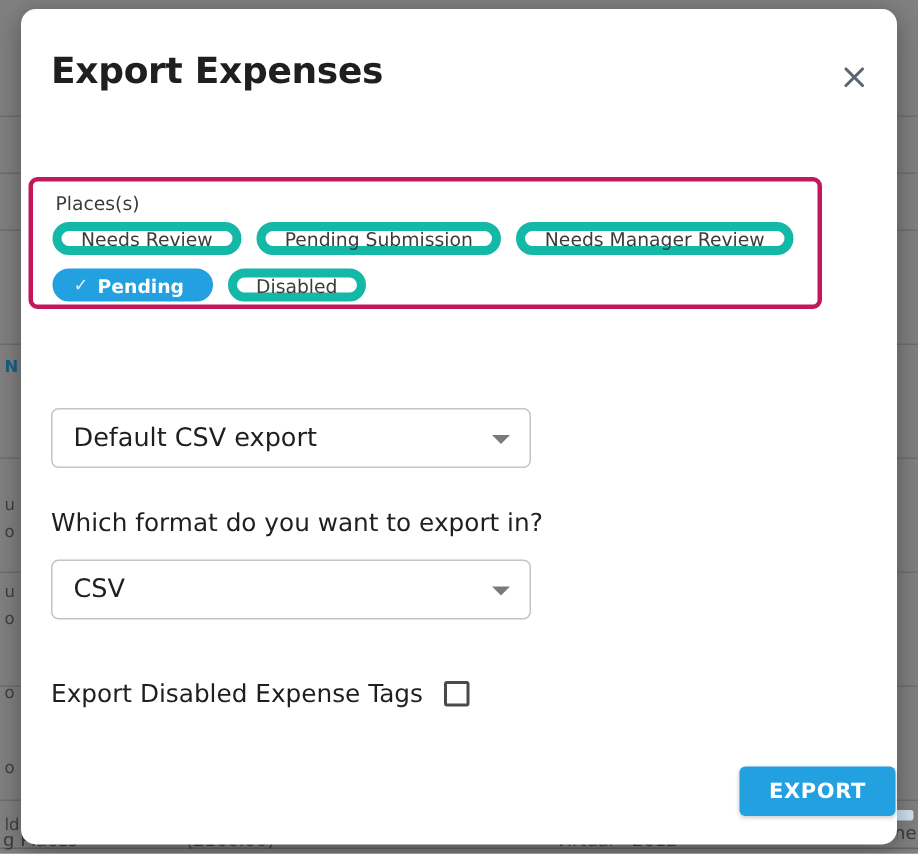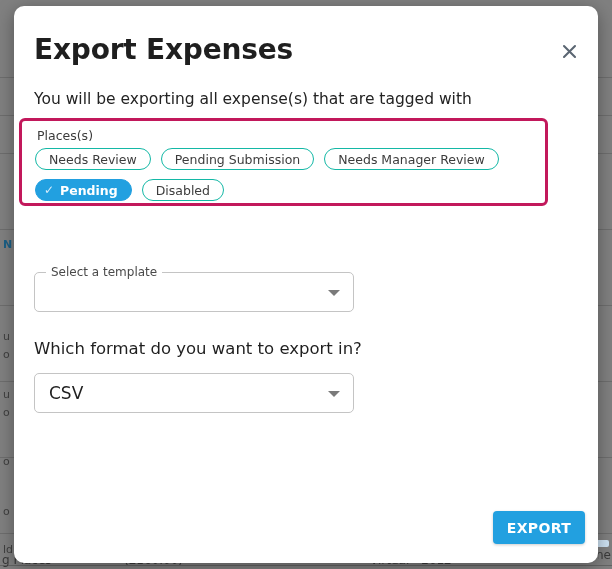--- a/index.html
+++ b/index.html
@@ -111,21 +111,21 @@
     background: #ffffff;
     border-radius: 10px;
     box-shadow: 0 4px 18px rgba(0,0,0,0.35);
     overflow: hidden;
   }
 
   #dialog-title {
     position: absolute;
     left: 20px;
     top: 27px;
-    font-size: 28px;
+    font-size: 24px;
     font-weight: bold;
     color: #1f1f1f;
     letter-spacing: -0.2px;
   }
 
   #close-btn {
     position: absolute;
     right: 16px;
     top: 32px;
     width: 26px;
@@ -172,21 +172,21 @@
     top: 27px;
     width: 505px;
     display: flex;
     flex-wrap: wrap;
     gap: 9px 10px;
     align-content: flex-start;
   }
   .chip {
     height: 22px;
     border-radius: 11px;
-    border: 1px solid #14b8a6;
+    border: 6px solid #14b8a6;
     background: #ffffff;
     color: #3c3c3c;
     font-size: 12.5px;
     display: inline-flex;
     align-items: center;
     justify-content: center;
     padding: 0 13px;
     white-space: nowrap;
     cursor: pointer;
     user-select: none;
@@ -288,21 +288,21 @@
     background: #22a0e0;
     color: #ffffff;
     font-size: 14px;
     font-weight: bold;
     letter-spacing: 0.4px;
     cursor: pointer;
     font-family: "DejaVu Sans", "Liberation Sans", sans-serif;
     box-shadow: 0 1px 3px rgba(0,0,0,0.2);
   }
   #cancel-button { left: 376px; width: 84px; }
-  #export-button { left: 479px; width: 92px; }
+  #export-button { left: 479px; width: 104px; }
 </style>
 </head>
 <body>
 
 <div id="backdrop">
   <div id="bg-table">
     <div class="bg-row" style="top:40px"></div>
     <div class="bg-row" style="top:78px"></div>
     <div class="bg-row" style="top:116px"></div>
     <div class="bg-row" style="top:192px"></div>
@@ -343,21 +343,20 @@
 <div id="dialog">
 
   <div id="dialog-title">Export Expenses</div>
 
   <button id="close-btn">
     <svg width="17" height="17" viewBox="0 0 17 17" aria-hidden="true">
       <path d="M3 3 L14 14 M14 3 L3 14" stroke="#5b6672" stroke-width="2.1" stroke-linecap="round"></path>
     </svg>
   </button>
 
-  <div id="intro-text">You will be exporting all expense(s) that are tagged with</div>
 
   <div id="sections-box">
     <div id="sections-label">Places(s)</div>
     <div id="chips-wrap">
       <div class="chip">
         <span>Needs Review</span>
       </div>
       <div class="chip">
         <span>Pending Submission</span>
       </div>
@@ -368,26 +367,30 @@
         <span class="check">✓</span>
         <span>Pending</span>
       </div>
       <div class="chip">
         <span>Disabled</span>
       </div>
     </div>
   </div>
 
   <div class="select-field" id="template-select">
-    <div class="select-notch-label">Select a template</div>
+    <div class="select-value">Default CSV export</div>
     <div class="select-arrow"></div>
   </div>
 
   <div class="section-heading" id="format-heading">Which format do you want to export in?</div>
   <div class="select-field" id="format-select">
     <div class="select-value">CSV</div>
     <div class="select-arrow"></div>
   </div>
 
+  <div id="checkbox-row">
+    <span id="checkbox-label">Export Disabled Expense Tags</span>
+    <div id="export-disabled-checkbox"></div>
+  </div>
 
   <button class="action-btn" id="export-button">EXPORT</button>
 
 </div>
 
 </body></html>

